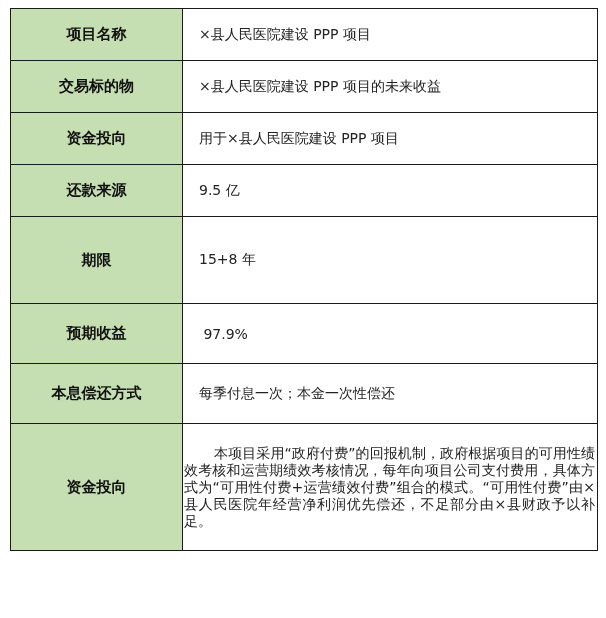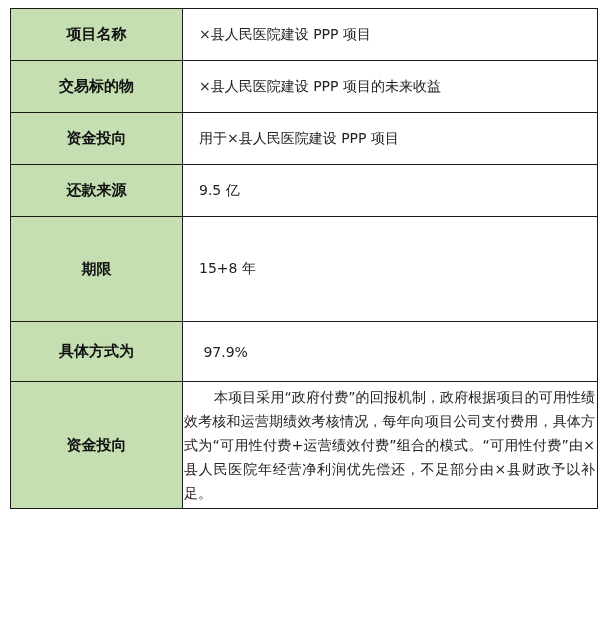--- a/index.html
+++ b/index.html
@@ -8,21 +8,21 @@
     table.info {
       position: absolute; left: 10px; top: 8px;
       width: 588px; border-collapse: collapse; table-layout: fixed;
     }
     table.info td { border: 1.5px solid #1a1a1a; padding: 16px; vertical-align: middle; }
     td.label {
       width: 139px; background: #c6dfb2; text-align: center;
       font-weight: bold; font-size: 15px; color: #111;
     }
     td.value { background: #fff; font-size: 14px; padding-left: 8px; color: #222; }
-    td.value.para { padding: 0 2px 0 1px; line-height: 24px; text-align: justify; }
+    td.value.para { padding: 0 2px 0 1px; line-height: 17px; text-align: justify; }
     .indent { display: inline-block; width: 30px; }
   </style>
 </head>
 <body>
 
 <table class="info">
   <tbody>
       <tr style="height:44px">
     <td class="label">项目名称</td>
     <td class="value">×县人民医院建设 PPP 项目</td>
@@ -32,26 +32,30 @@
     <td class="value">×县人民医院建设 PPP 项目的未来收益</td>
   </tr>
   <tr style="height:44px">
     <td class="label">资金投向</td>
     <td class="value">用于×县人民医院建设 PPP 项目</td>
   </tr>
   <tr style="height:46px">
     <td class="label">还款来源</td>
     <td class="value">9.5 亿</td>
   </tr>
-  <tr style="height:105px">
+  <tr style="height:87px">
     <td class="label">期限</td>
     <td class="value">15+8 年</td>
   </tr>
   <tr style="height:60px">
-    <td class="label">具体方式为</td>
+    <td class="label">预期收益</td>
     <td class="value" style="white-space:pre"> 97.9%</td>
+  </tr>
+  <tr style="height:60px">
+    <td class="label">本息偿还方式</td>
+    <td class="value">每季付息一次；本金一次性偿还</td>
   </tr>
   <tr style="height:127px">
     <td class="label">资金投向</td>
     <td class="value para"><span class="indent"></span><span>本项目采用“政府付费”的回报机制，政府根据项目的可用性绩效考核和运营期绩效考核情况，每年向项目公司支付费用，具体方式为“可用性付费+运营绩效付费”组合的模式。“可用性付费”由×县人民医院年经营净利润优先偿还，不足部分由×县财政予以补足。</span></td>
   </tr>
 </tbody>
   </table>
 
 </body></html>

